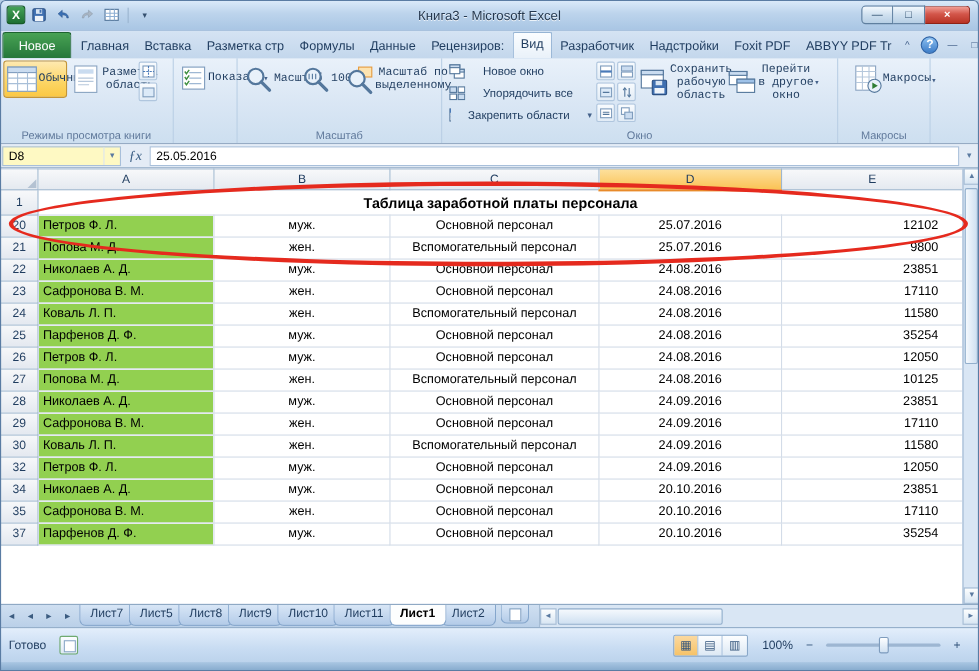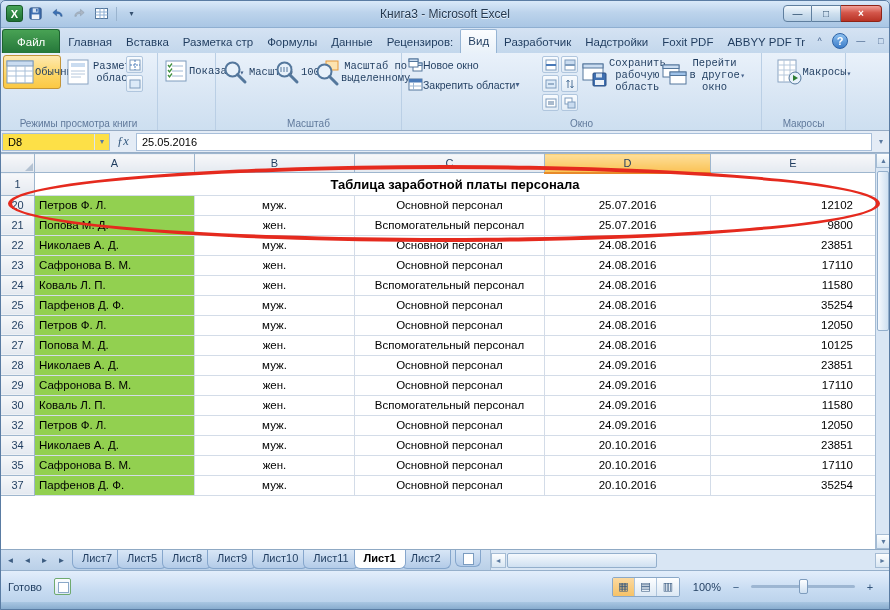--- a/index.html
+++ b/index.html
@@ -44,32 +44,32 @@
 .ribbon { position:absolute; top:53px; left:0; width:890px; height:78px;
   background:linear-gradient(#e9f1fa,#d9e6f4 55%,#cddff0); border-bottom:1px solid #96abc4; display:flex; }
 .rgroup { position:relative; border-right:1px solid #bacfe5; padding:2px 3px 14px; }
 .glabel { position:absolute; left:0; right:0; bottom:1px; text-align:center; font-size:10px; color:#60799b; white-space:nowrap; }
 .gcontent { display:flex; align-items:flex-start; height:100%; }
 .bigbtn { display:flex; flex-direction:row; align-items:center; text-align:center; font-size:10.5px;
   line-height:1.12; color:#1f3c5f; padding:2px 1px 0; border:1px solid transparent; border-radius:3px;font-family:Liberation Mono, monospace; }
 .bigbtn svg { margin-bottom:2px; flex:none; }
 .bigbtn.sel { background:linear-gradient(#fee9b0,#fcd564 60%,#fbc843); border-color:#c39539; }
 .caret { font-size:8px; color:#44618a; line-height:1; margin-top:1px; }
-.smbtn { display:flex; align-items:center; gap:0; height:19px; margin-bottom:1px; padding:0 3px;
+.smbtn { display:flex; align-items:center; gap:16px; height:19px; margin-bottom:1px; padding:0 3px;
   font-size:10.5px; border-radius:2px; white-space:nowrap; }
 .tinycol { display:flex; flex-direction:column; margin:1px 1px 0; }
 .tinybtn { width:17px; height:17px; border:1px solid #b0c6de; border-radius:2px;
   background:linear-gradient(#f8fbfe,#e2ecf6); display:flex; align-items:center; justify-content:center; margin-bottom:2px; }
 .w58{width:58px}.w64{width:64px}.w54{width:54px}.w52{width:52px}.w40{width:40px}.w84{width:84px}.w80{width:80px}.w88{width:88px}.w62{width:62px}
 .rfill { flex:1; }
 
 
 .formulabar { position:absolute; top:131px; left:0; width:890px; height:22px; background:#e4ecf6;
   border-bottom:1px solid #97aec7; display:flex; align-items:center; }
-.namebox { width:108px; height:18px; margin-left:2px; background:#fde047; border:1px solid #a8bfda;
+.namebox { width:108px; height:18px; margin-left:2px; background:#fef9c3; border:1px solid #a8bfda;
   display:flex; align-items:center; padding-left:5px; color:#000; }
 .nbdd { margin-left:auto; width:15px; height:100%; display:flex; align-items:center; justify-content:center;
   color:#5b7aa0; font-size:8px; border-left:1px solid #dbe5f0; }
 .fxbtn { width:26px; text-align:center; font-size:12.5px; color:#355a80; font-style:italic; font-family:"Liberation Serif",serif; }
 .finput { flex:1; height:18px; background:#fff; border:1px solid #a8bfda; display:flex; align-items:center; padding-left:5px; color:#000; }
 .fexp { width:18px; height:18px; display:flex; align-items:center; justify-content:center; color:#5b7aa0; font-size:8px; }
 
 
 .gridwrap { position:absolute; top:153px; left:0; width:875px; height:396px; overflow:hidden; background:#fff; }
 table.sheet { border-collapse:collapse; table-layout:fixed; width:875px; }
@@ -172,21 +172,21 @@
     <div class="wtitle">Книга3  -  Microsoft Excel</div>
     <div class="wbtns">
       <span class="wbtn min">—</span>
       <span class="wbtn max">□</span>
       <span class="wbtn close">×</span>
     </div>
   </div>
 
   <div class="tabrow">
     <div class="rtabs">
-        <div class="rtab file">Файл</div>
+        <div class="rtab file">Новое</div>
         <div class="rtab">Главная</div>
         <div class="rtab">Вставка</div>
         <div class="rtab">Разметка стр</div>
         <div class="rtab">Формулы</div>
         <div class="rtab">Данные</div>
         <div class="rtab">Рецензиров:</div>
         <div class="rtab active">Вид</div>
         <div class="rtab">Разработчик</div>
         <div class="rtab">Надстройки</div>
         <div class="rtab">Foxit PDF</div>
@@ -285,20 +285,29 @@
       <div class="gcontent">
         <div style="width:136px">
           <div class="smbtn">
             <svg width="15" height="15">
                 <rect x="5" y="6" width="9" height="8" fill="#fff" stroke="#54779c"></rect>
                 <rect x="5" y="6" width="9" height="2.5" fill="#cadcf0" stroke="#54779c"></rect>
                 <rect x="1" y="2" width="9" height="8" fill="#fff" stroke="#54779c"></rect>
                 <rect x="1" y="2" width="9" height="2.5" fill="#cadcf0" stroke="#54779c"></rect>
               </svg>
             <span>Новое окно</span>
+          </div>
+          <div class="smbtn">
+            <svg width="15" height="15">
+                <rect x="1" y="2" width="6" height="5" fill="#cadcf0" stroke="#54779c"></rect>
+                <rect x="8.5" y="2" width="6" height="5" fill="#fff" stroke="#54779c"></rect>
+                <rect x="1" y="8.5" width="6" height="5" fill="#fff" stroke="#54779c"></rect>
+                <rect x="8.5" y="8.5" width="6" height="5" fill="#cadcf0" stroke="#54779c"></rect>
+              </svg>
+            <span>Упорядочить все</span>
           </div>
           <div class="smbtn">
             <svg width="15" height="15">
                 <rect x="1" y="2" width="13" height="11" fill="#fff" stroke="#54779c"></rect>
                 <rect x="1" y="2" width="13" height="3.5" fill="#4a7ab8"></rect>
                 <path d="M5.5 5.5v7.5M1 9h13" stroke="#9fb8d4" fill="none"></path>
               </svg>
             <span>Закрепить области</span>
             <span class="caret">▾</span>
           </div>

